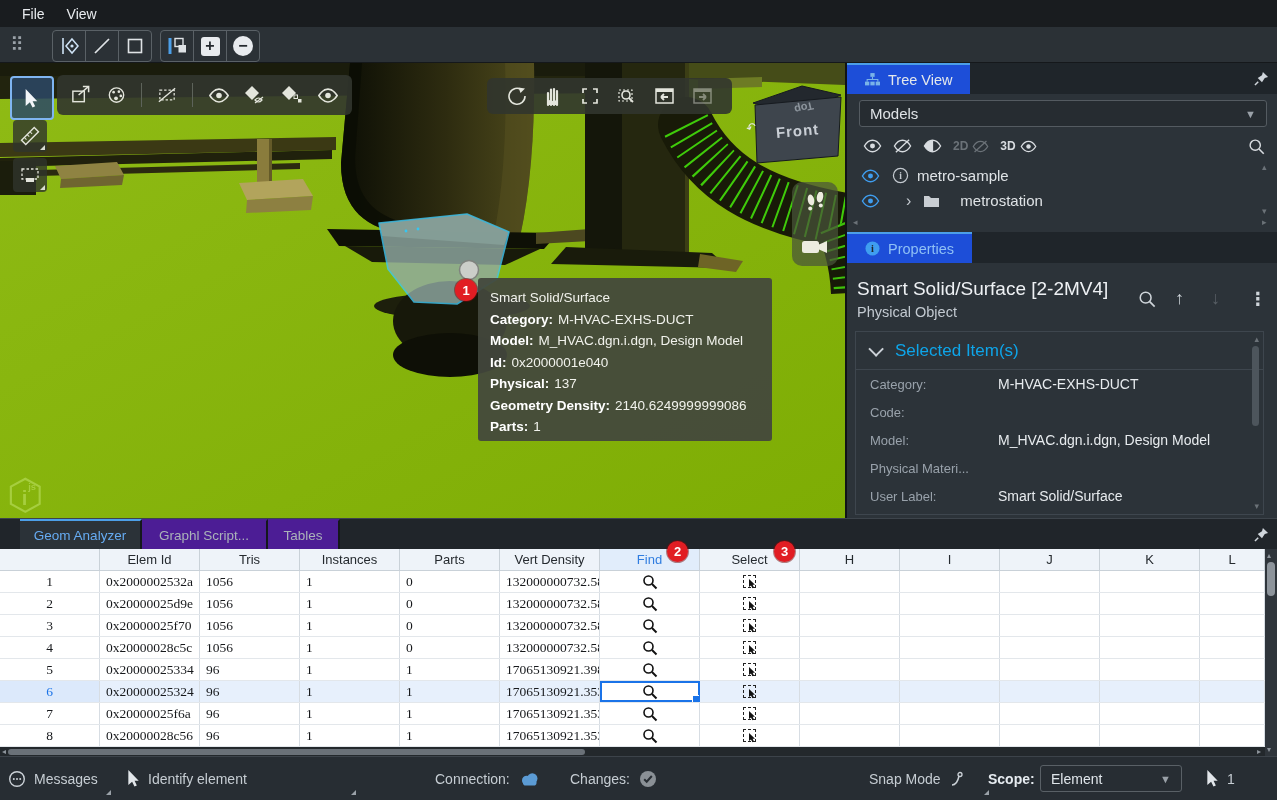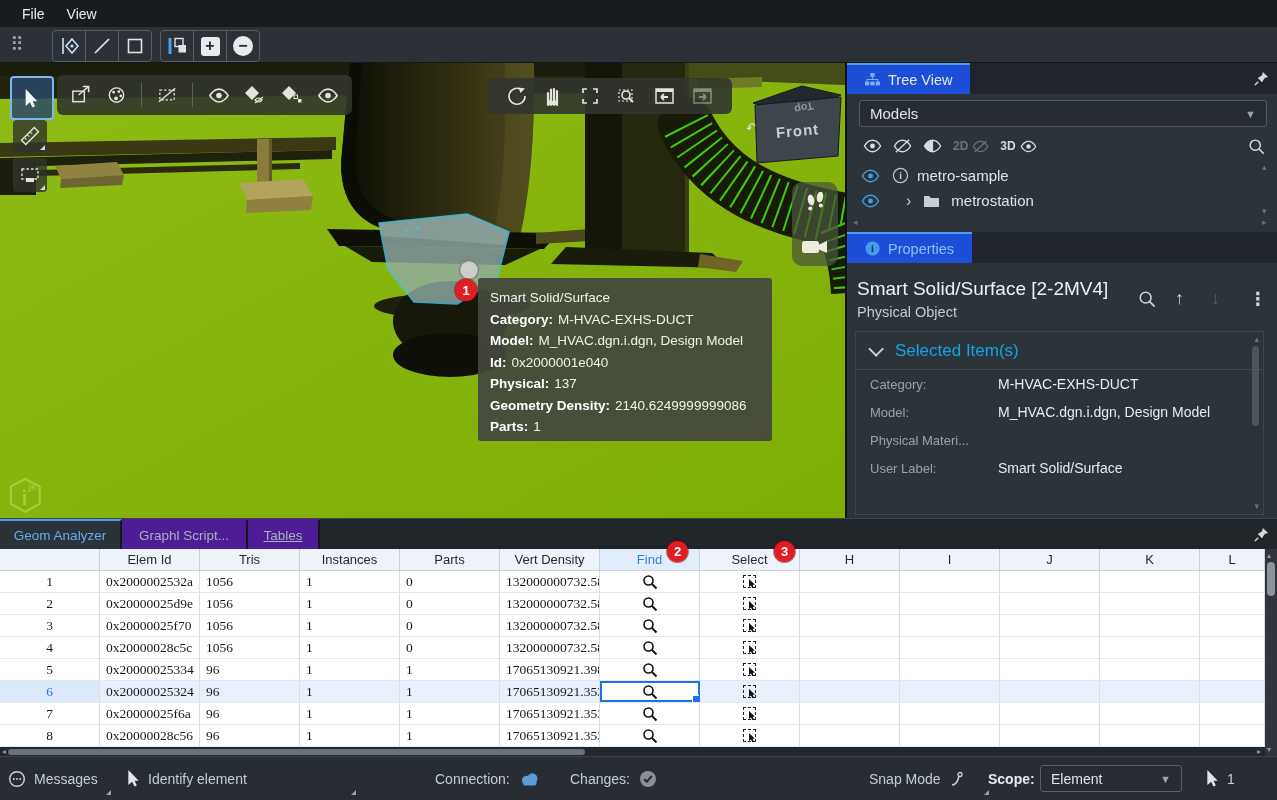--- a/index.html
+++ b/index.html
@@ -54,21 +54,21 @@
   .pbox-h{height:37px;display:flex;align-items:center;gap:12px;padding-left:16px;border-bottom:1px solid #3e464e;font-size:17px;color:#0ea5e9;}
   .chevdown{width:9px;height:9px;border-left:2px solid #ccd2d8;border-bottom:2px solid #ccd2d8;transform:rotate(-45deg) translateY(-2px);}
   .prow{height:28px;display:flex;align-items:center;padding-left:14px;}
   .plabel{width:128px;font-size:13px;color:#99a2ab;flex:none;}
   .pval{font-size:14px;color:#e7ebee;}
 
   
   .bpanel{left:0;top:518px;width:1277px;height:238px;background:#20252a;border-top:1px solid #3d444b;box-sizing:border-box;}
   .btabs{display:flex;height:30px;}
   .btab{display:flex;align-items:center;justify-content:center;border-top:2px solid transparent;border-right:2px solid #14181c;box-sizing:border-box;font-size:13.5px;color:#aab2b9;background:#4c1d95;}
-  .btab.active{background:#2b3238;border-top-color:#4c9fe8;color:#66abf2;}
+  .btab.active{background:#2b3238;border-top-color:#4c9fe8;color:#66abf2;margin-left:20px;}
   .grid{left:0;top:30px;width:1265px;height:198px;background:#fff;overflow:hidden;}
   .thead{display:flex;height:22px;background:#eef3f9;border-bottom:1px solid #c9d1d8;box-sizing:border-box;}
   .hc{width:100px;box-sizing:border-box;border-right:1px solid #c9d1d8;text-align:center;font-size:13px;color:#252a2f;line-height:21px;flex:none;}
   .hc.last{width:65px;}
   .hc.findh{background:#e1edfb;color:#2f7de0;}
   .trow{display:flex;height:22px;border-bottom:1px solid #e3e7eb;box-sizing:border-box;background:#fff;}
   .trow.sel{background:#e7f0fc;}
   .tc{width:100px;box-sizing:border-box;border-right:1px solid #d7dde3;font-family:"Liberation Serif","DejaVu Serif",serif;font-size:13.5px;color:#17191c;line-height:21px;padding:0 0 0 6px;white-space:nowrap;overflow:hidden;flex:none;}
   .tc.last{width:65px;}
   .tc.num{text-align:center;padding:0;}
@@ -401,21 +401,21 @@
     </div>
     <div class="treerow abs" style="left:0;top:125px;width:424px;height:25px;">
       <svg width="19" height="14" viewBox="0 0 20 14" style="color:#3f9ef0;margin-left:14px;">
           <path d="M10 1C5 1 1.5 7 1.5 7S5 13 10 13s8.5-6 8.5-6S15 1 10 1z" fill="none" stroke="currentColor" stroke-width="1.5"></path>
           <circle cx="10" cy="7" r="2.6" fill="currentColor"></circle>
         </svg>
       <span style="margin-left:26px;font-size:16px;color:#c3c9cf;">›</span>
       <svg width="17" height="14" viewBox="0 0 17 14" style="margin-left:12px;">
           <path d="M1,2 h5 l2,2 h8 v9 h-15 z" fill="#c9ced3"></path>
         </svg>
-      <span style="margin-left:11px;">metrostation</span>
+      <span style="margin-left:20px;">metrostation</span>
     </div>
     <span class="scrhint abs" style="left:415px;top:100px;">▴</span>
     <span class="scrhint abs" style="left:415px;top:144px;">▾</span>
     <span class="scrhint abs" style="left:6px;top:155px;">◂</span>
     <span class="scrhint abs" style="left:415px;top:155px;">▸</span>
 
     <div class="tabbar" style="left:0;top:169px;">
       <div class="tab active" style="color:#8fc0f5;">
         <svg width="15" height="15" viewBox="0 0 16 16">
             <circle cx="8" cy="8" r="7.5" fill="#3f9ef0"></circle>
@@ -436,20 +436,24 @@
     <div class="pbox abs" style="left:8px;top:268px;width:409px;height:184px;">
       <div class="pbox-h">
         <i class="chevdown"></i>
         <span>Selected Item(s)</span>
       </div>
       <div class="prow">
           <span class="plabel">Category:</span>
           <span class="pval">M-HVAC-EXHS-DUCT</span>
         </div>
       <div class="prow">
+          <span class="plabel">Code:</span>
+          <span class="pval"></span>
+        </div>
+      <div class="prow">
           <span class="plabel">Model:</span>
           <span class="pval">M_HVAC.dgn.i.dgn, Design Model</span>
         </div>
       <div class="prow">
           <span class="plabel">Physical Materi...</span>
           <span class="pval"></span>
         </div>
       <div class="prow">
           <span class="plabel">User Label:</span>
           <span class="pval">Smart Solid/Surface</span>
@@ -461,21 +465,21 @@
   </div>
 
   <div class="bpanel abs">
     <div class="btabs">
       <div class="btab active" style="width:122px;">
           <span>Geom Analyzer</span>
         </div>
       <div class="btab" style="width:126px;">
           <span>Graphl Script...</span>
         </div>
-      <div class="btab" style="width:72px;text-decoration:underline;">
+      <div class="btab" style="width:72px;">
           <span>Tables</span>
         </div>
       <svg style="position:absolute;right:8px;top:8px;" width="15" height="15" viewBox="0 0 16 16">
           <path d="M9.5 1 L15 6.5 L11.5 7.5 L8.5 12 L4 7.5 L8.5 4.5 Z" fill="#cfd5db"></path>
           <line x1="4.5" y1="11.5" x2="1" y2="15" stroke="#cfd5db" stroke-width="1.6"></line>
         </svg>
     </div>
 
     <div class="grid abs">
       <div class="thead">

